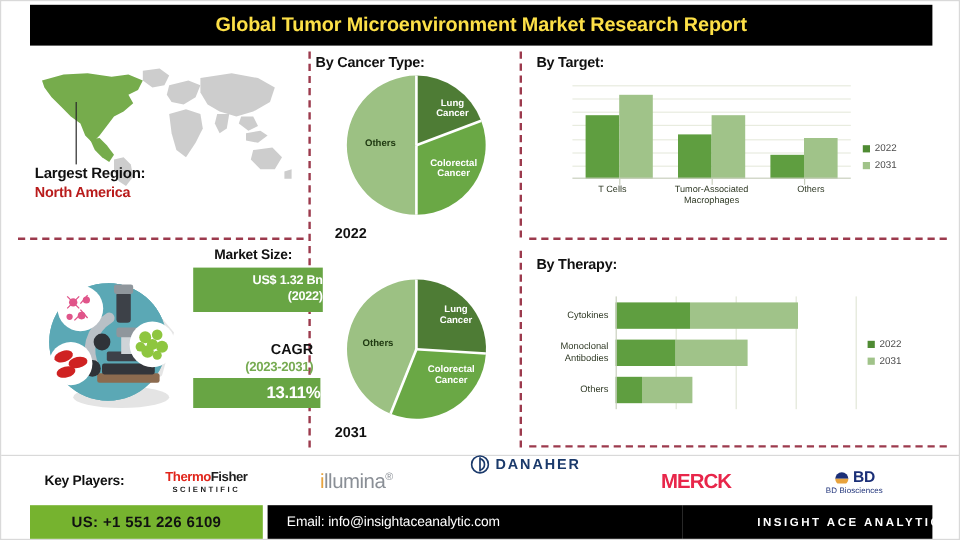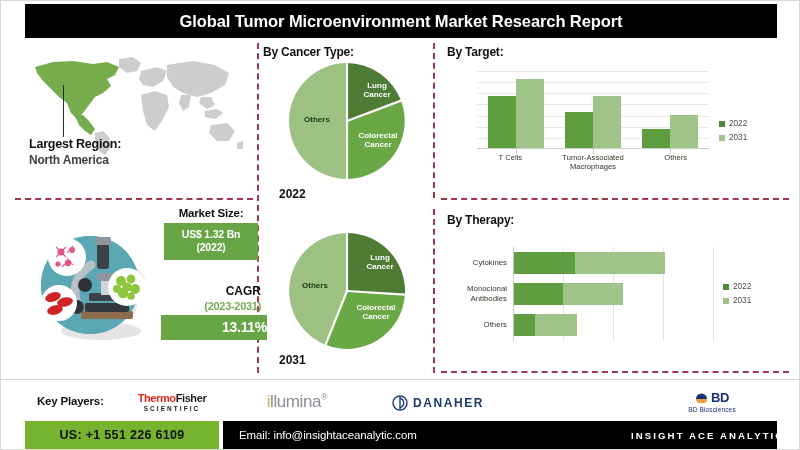--- a/index.html
+++ b/index.html
@@ -16,21 +16,21 @@
     border:1px solid #d9d9d9;
   }
 
   
   .header{
     position:absolute;left:24px;top:3px;width:752px;height:34px;
     background:#000000;
     display:flex;align-items:center;justify-content:center;
   }
   .header-title{
-    color:#ffffff;font-size:16.5px;font-weight:bold;letter-spacing:-0.1px;
+    color:#fde047;font-size:16.5px;font-weight:bold;letter-spacing:-0.1px;
     white-space:nowrap;
   }
 
   
   .vdash{
     position:absolute;width:0;border-left:2px dashed #9c3a4d;
   }
   .hdash{
     position:absolute;height:0;border-top:2px dashed #9c3a4d;
   }
@@ -39,34 +39,35 @@
   .map-wrap{position:absolute;left:14px;top:52px;width:232px;height:105px;}
   .map-wrap svg{display:block;width:232px;height:105px;}
   .map-pointer{
     position:absolute;left:62px;top:84px;width:0;height:52px;
     border-left:1px solid #2a2a2a;
   }
   .largest-region{
     position:absolute;left:28px;top:136px;width:200px;
   }
   .lr-title{font-size:12.5px;font-weight:bold;color:#111;letter-spacing:-0.2px;}
-  .lr-value{font-size:12px;font-weight:bold;color:#404040;margin-top:2px;letter-spacing:-0.2px;}
+  .lr-value{font-size:12px;font-weight:bold;color:#b91c1c;margin-top:2px;letter-spacing:-0.2px;}
 
   
   .micro-wrap{position:absolute;left:22px;top:218px;width:140px;height:140px;}
   .micro-wrap svg{display:block;}
 
   
   .ms-block{position:absolute;left:160px;top:206px;width:100px;text-align:center;}
   .ms-label{font-size:11.5px;font-weight:bold;color:#111;letter-spacing:-0.2px;}
   .ms-chip{
-    margin:4px auto 0;width:94px;padding:5px 0 6px;
+    margin:4px auto 0;width:108px;padding:5px 0 6px;
     background:#68a544;color:#ffffff;
     font-size:10.5px;font-weight:bold;line-height:1.25;
     letter-spacing:-0.2px;
+    text-align:right;
   }
   .cagr-block{position:absolute;left:160px;top:283px;width:100px;text-align:right;}
   .cagr-label{font-size:12px;font-weight:bold;color:#111;}
   .cagr-years{font-size:11px;font-weight:bold;color:#77ab52;margin-top:2px;letter-spacing:-0.3px;}
   .cagr-chip{
     margin:3px auto 0;width:106px;padding:4px 0 5px;
     background:#68a544;color:#ffffff;font-size:14px;font-weight:bold;
     letter-spacing:-0.3px;
   }
 
@@ -447,31 +448,34 @@
     <div class="logo-thermo-1">
       <span>Thermo</span><span class="blk">Fisher</span>
     </div>
     <div class="logo-thermo-2">SCIENTIFIC</div>
   </div>
 
   <div class="logo" style="left:238px;top:392px;width:116px;">
     <div class="logo-illumina"><span class="orange">i</span><span>llumina</span><span style="font-size:9px;vertical-align:super;">®</span></div>
   </div>
 
-  <div class="logo" style="left:372px;top:394px;width:130px;text-align:center;">
+  <div class="logo" style="left:372px;top:378px;width:130px;text-align:center;">
     <div class="logo-danaher" style="justify-content:center;">
       <svg width="16" height="16" viewBox="0 0 16 16">
         <circle cx="8" cy="8" r="7" fill="none" stroke="#1b3a6b" stroke-width="1.4"></circle>
         <path d="M8 2 L8 14" stroke="#1b3a6b" stroke-width="1.4"></path>
         <path d="M8 3.2 C13 5 13 11 8 12.8" fill="none" stroke="#1b3a6b" stroke-width="1.4"></path>
       </svg>
       <span>DANAHER</span>
     </div>
   </div>
 
+  <div class="logo" style="left:524px;top:392px;width:110px;">
+    <div class="logo-merck">MERCK</div>
+  </div>
 
   <div class="logo" style="left:656px;top:390px;width:110px;">
     <div class="logo-bd-1">
       <svg width="13" height="11" viewBox="0 0 13 11">
         <path d="M1 7 A5.5 5.5 0 0 1 12 7 Z" fill="#1b2f77"></path>
         <path d="M1 7 A5.5 5.5 0 0 0 12 7 Z" fill="#e8a33d"></path>
       </svg>
       <span>BD</span>
     </div>
     <div class="logo-bd-2">BD Biosciences</div>

